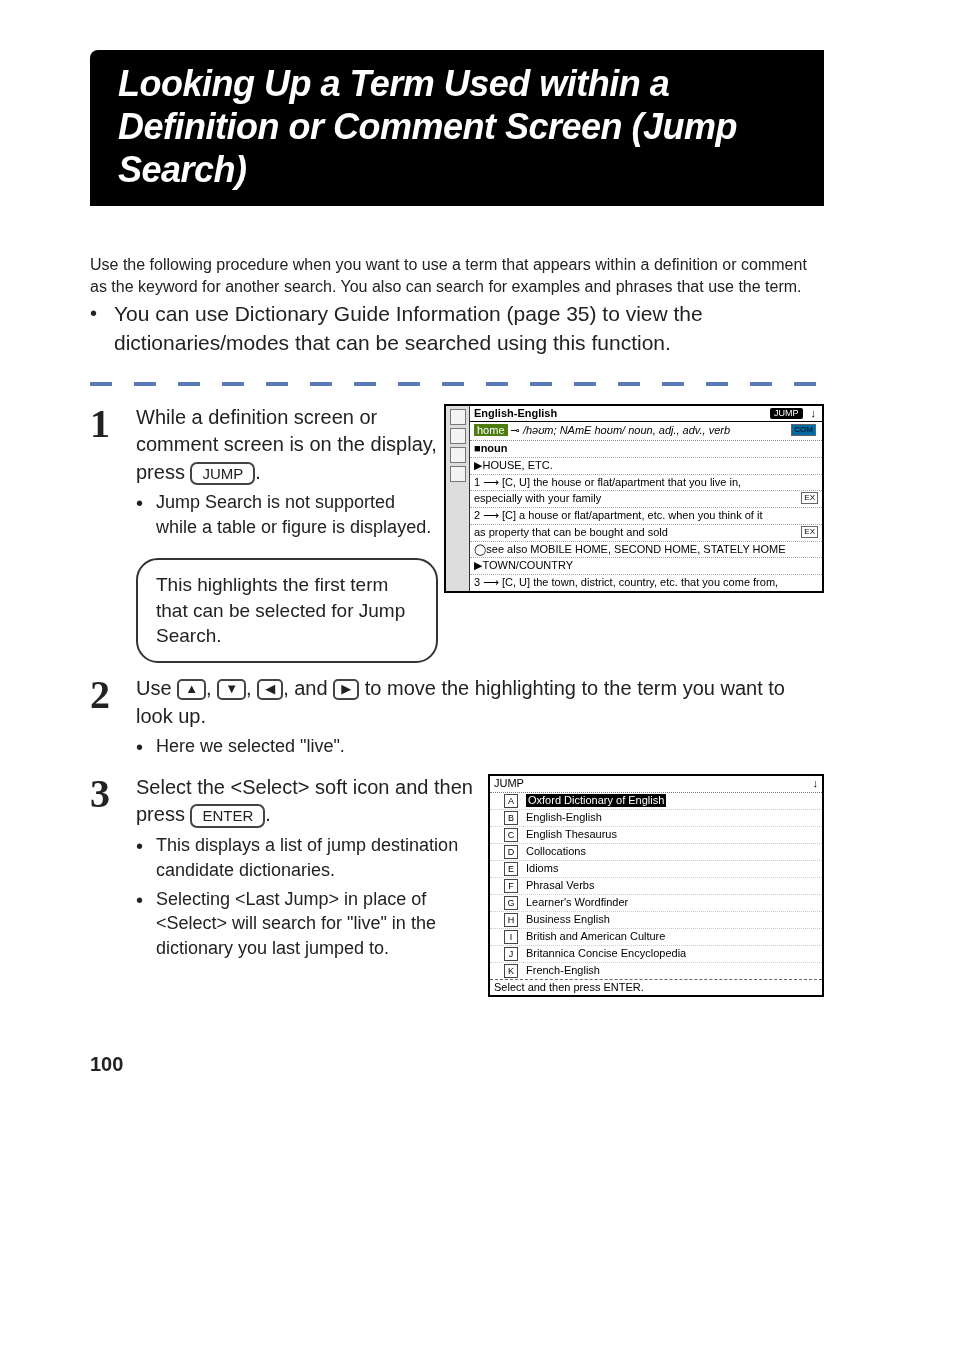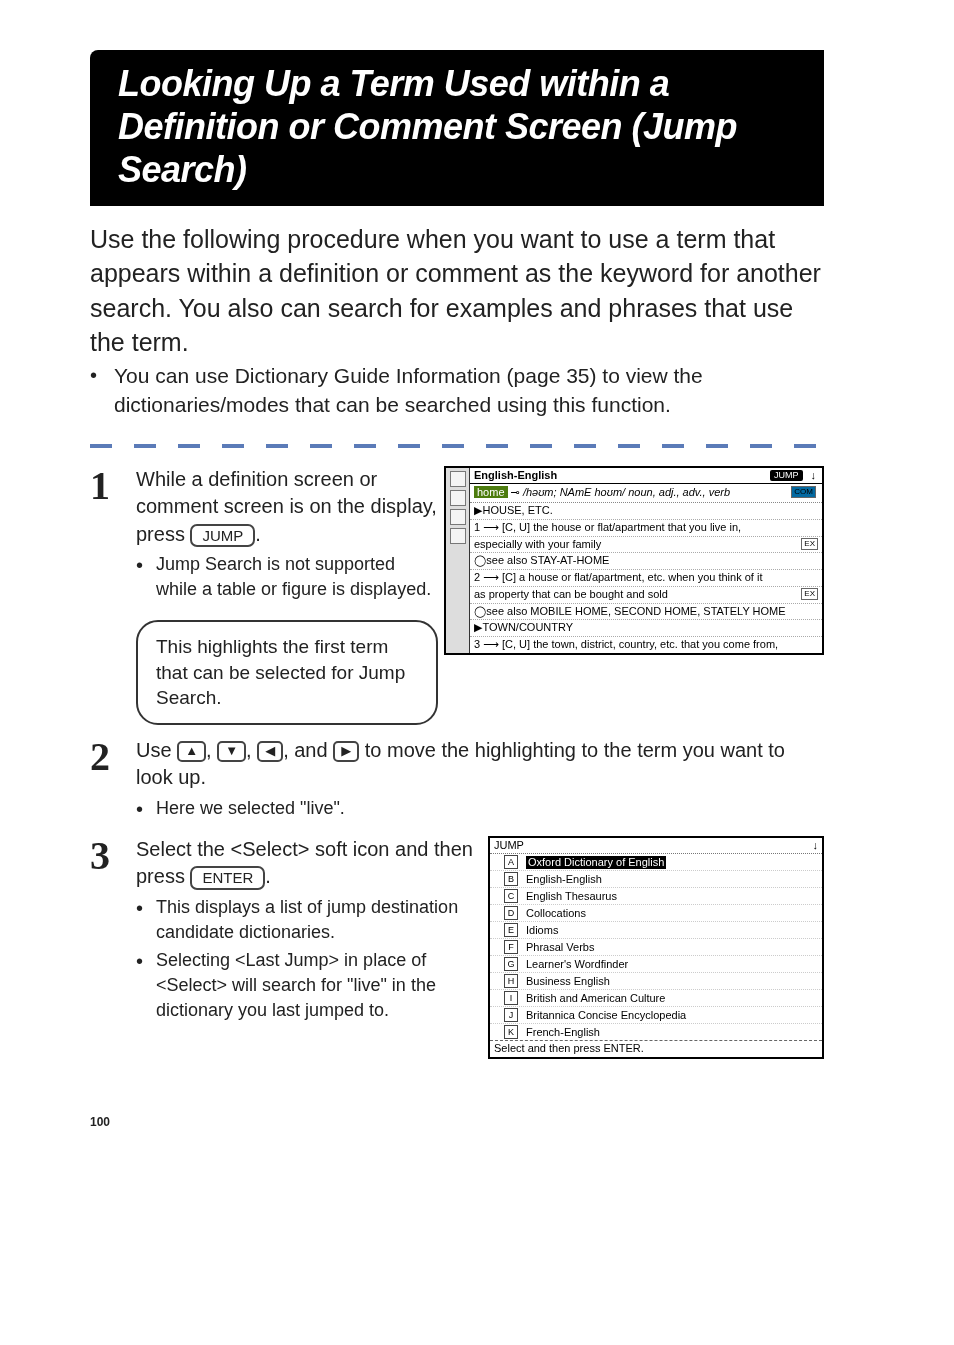--- a/index.html
+++ b/index.html
@@ -6,21 +6,21 @@
   html, body { width: 954px; background: #fff; font-family: Arial, Helvetica, sans-serif; color: #222; }
   .page { width: 914px; padding: 50px 90px 40px 90px; position: relative; }
   .title-bar {
     background: #000; color: #fff; padding: 12px 18px 14px 28px;
     border-top-left-radius: 8px;
     font-weight: bold; font-style: italic;
     font-size: 36px; line-height: 1.2;
     font-family: Arial, sans-serif;
     letter-spacing: -0.5px;
   }
-  .intro { margin-top: 16px; font-size: 25px; line-height: 1.38; }
+  .intro { margin-top: 48px; font-size: 16px; line-height: 1.38; }
   .bullet-row { display: flex; margin-top: 2px; }
   .bullet-dot { width: 24px; flex: 0 0 24px; text-align: left; font-size: 20px; line-height: 1.38; }
   .bullet-txt { flex: 1; font-size: 21px; line-height: 1.38; }
   .hr-dashed {
     margin: 24px 0 18px 0;
     height: 4px;
     background-image: linear-gradient(to right, #5b7bb8 50%, transparent 50%);
     background-size: 44px 4px;
     background-repeat: repeat-x;
   }
@@ -74,21 +74,21 @@
   .screen2 { width: 336px; }
   .scr2-title { padding: 1px 4px; border-bottom: 1px dotted #777; display:flex;}
   .scr2-title .t { font-size: 11px; }
   .scr2-title .arrow { margin-left:auto; font-size:11px;}
   .scr2-list { }
   .scr2-item { display:flex; align-items:center; padding:1px 4px; border-bottom:1px dotted #ccc;}
   .scr2-item:last-child { border-bottom:none; }
   .scr2-item .k { width:14px; height:14px; border:1px solid #444; font-size:9px; text-align:center; line-height:12px; margin-right:8px; margin-left:10px;}
   .scr2-item.sel .lbl { background:#000; color:#fff; padding:0 2px;text-align:center;}
   .scr2-foot { padding: 1px 4px; border-top:1px dashed #666;}
-  .page-num { font-weight: bold; font-size: 12px; margin-top: 56px; }
+  .page-num { font-weight: bold; font-size: 20px; margin-top: 56px; }
 </style>
 </head>
 <body>
 
 <div class="page">
 
   <div class="title-bar">Looking Up a Term Used within a Definition or Comment Screen (Jump Search)</div>
 
   <p class="intro">Use the following procedure when you want to use a term that appears within a definition or comment as the keyword for another search. You also can search for examples and phrases that use the term.</p>
   <div class="bullet-row">
@@ -129,24 +129,24 @@
                 <span class="rbadge">JUMP</span>
                 <span class="arrow">↓</span>
               </div>
               <div class="scr1-hw" style="position:relative;">
                 <span class="hw">home</span>
                 <span> ⊸</span>
                 <span class="it">/həʊm; NAmE hoʊm/</span>
                 <span class="it">noun, adj., adv., verb</span>
                 <span class="scr1-com">COM</span>
               </div>
+              <div class="scr1-row"><span class="bold it">■noun</span></div>
               <div class="scr1-row"><span>▶HOUSE, ETC.</span></div>
               <div class="scr1-row"><span>1 ⟶ [C, U] the house or flat/apartment that you live in,</span></div>
               <div class="scr1-row"><span>especially with your family</span><span class="tag">EX</span></div>
-              <div class="scr1-row"><span>◯see also STAY-AT-HOME</span></div>
               <div class="scr1-row"><span>2 ⟶ [C] a house or flat/apartment, etc. when you think of it</span></div>
               <div class="scr1-row"><span>as property that can be bought and sold</span><span class="tag">EX</span></div>
               <div class="scr1-row"><span>◯see also MOBILE HOME, SECOND HOME, STATELY HOME</span></div>
               <div class="scr1-row"><span>▶TOWN/COUNTRY</span></div>
               <div class="scr1-row nb"><span>3 ⟶ [C, U] the town, district, country, etc. that you come from,</span></div>
             </div>
           </div>
         </div>
       </div>
     </div>

